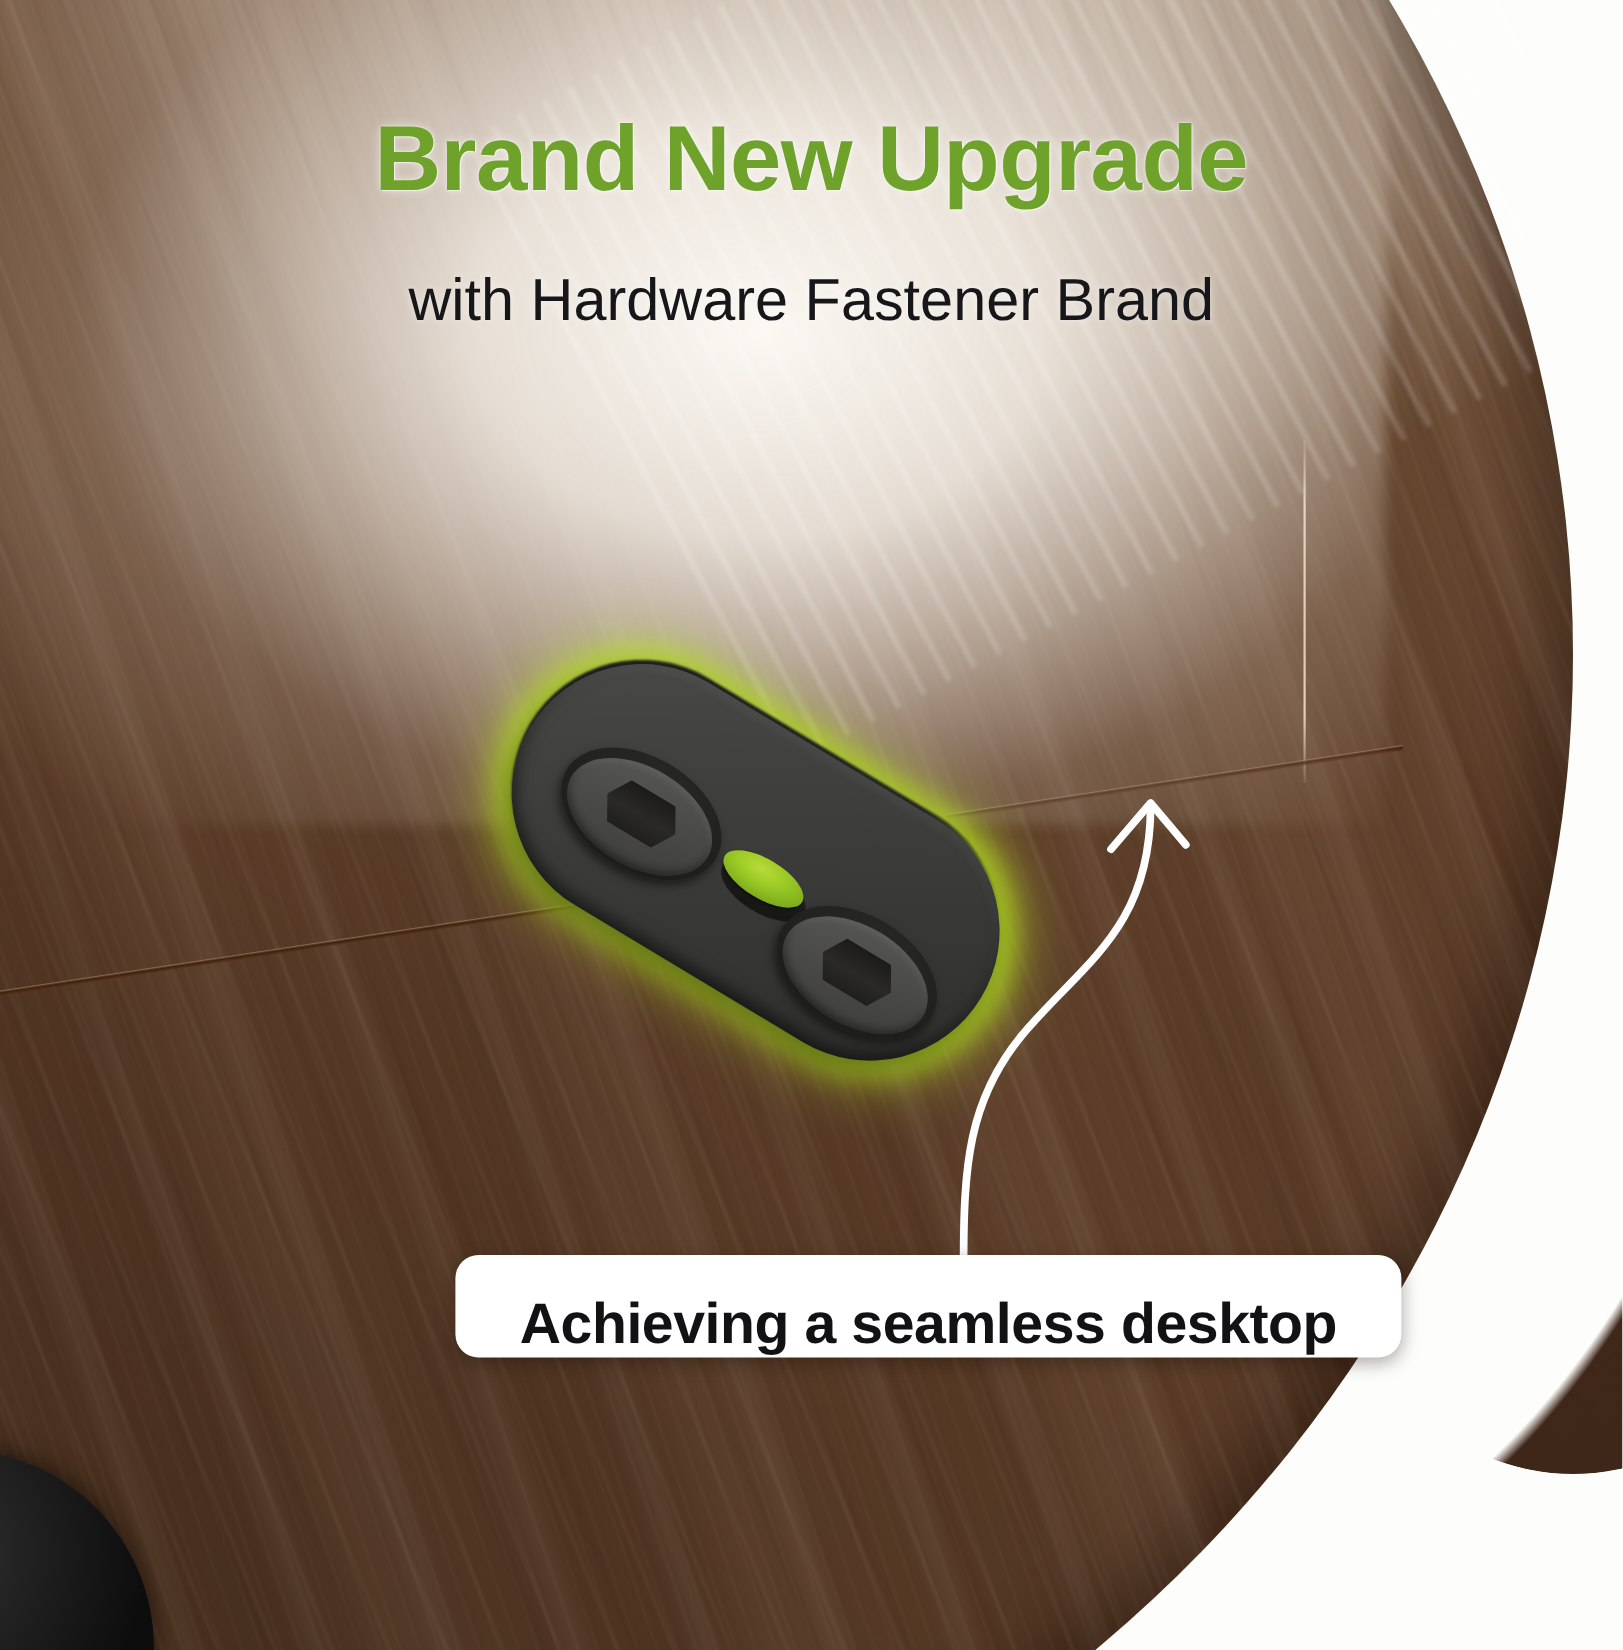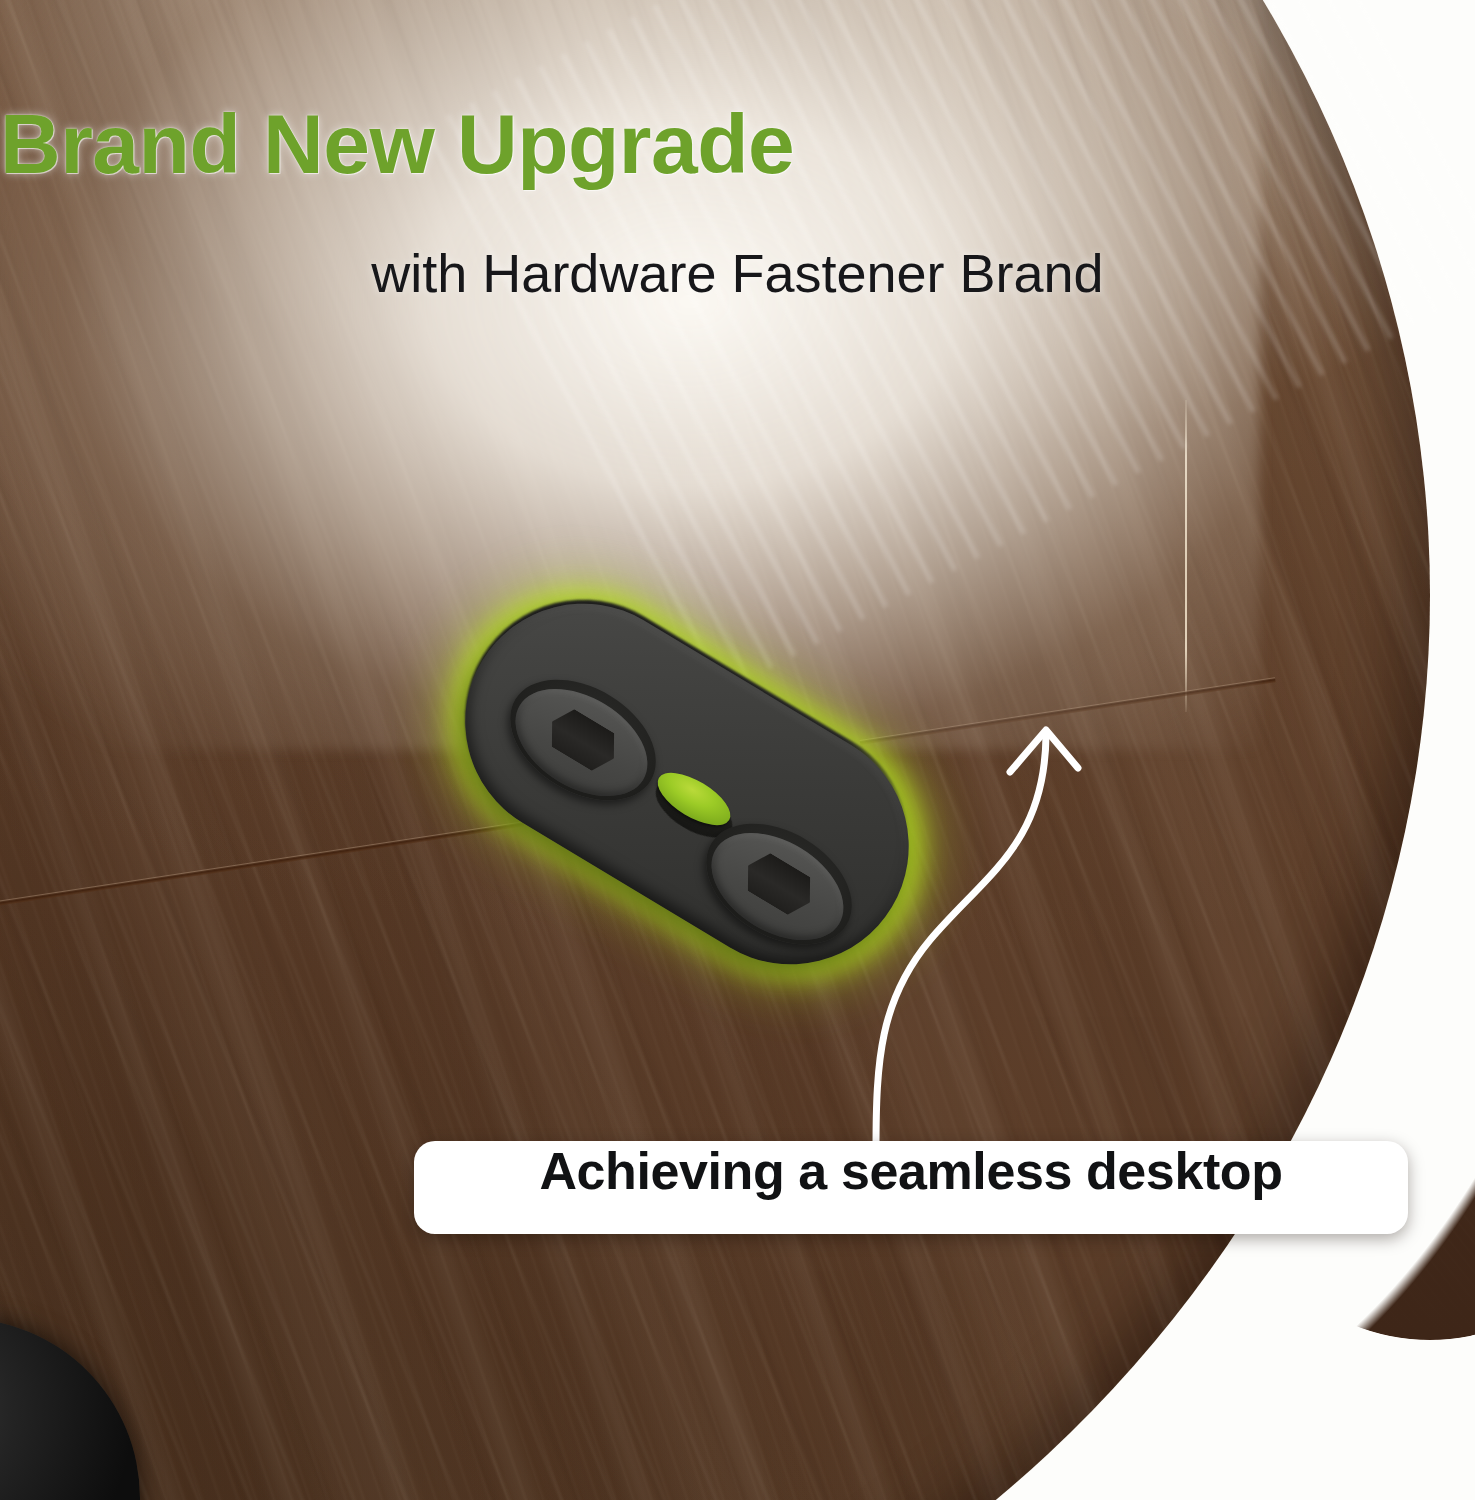--- a/index.html
+++ b/index.html
@@ -203,21 +203,21 @@
     border-radius: 50%;
     background: radial-gradient(closest-side, rgba(0,0,0,0.85), rgba(0,0,0,0));
     filter: blur(10px);
   }
 
   
   .headline {
     position: absolute;
     left: 0; right: 0;
     top: 96px;
-    text-align: left;
+    text-align: center;
     font-size: 84px;
     font-weight: bold;
     letter-spacing: -0.5px;
     color: #6ea22b;
     text-shadow:
       0 0 2px rgba(255,255,255,0.85),
       0 0 10px rgba(255,255,255,0.55),
       1px 1px 0 rgba(255,255,255,0.5);
     white-space: nowrap;
   }
@@ -346,26 +346,26 @@
     width: 1475px; height: 1500px;
     pointer-events: none;
     overflow: visible;
   }
 
   
   .callout {
     position: absolute;
     left: 414px;
     top: 1141px;
-    width: 994px;
+    width: 860px;
     height: 93px;
     background: #ffffff;
     border-radius: 21px;
     display: flex;
-    align-items: flex-start;
+    align-items: flex-end;
     justify-content: center;
     box-shadow: 0 5px 16px rgba(20,8,2,0.34);
   }
   .callout-text {
     font-size: 52px;
     font-weight: bold;
     color: #111214;
     letter-spacing: -0.4px;
     white-space: nowrap;
   }

